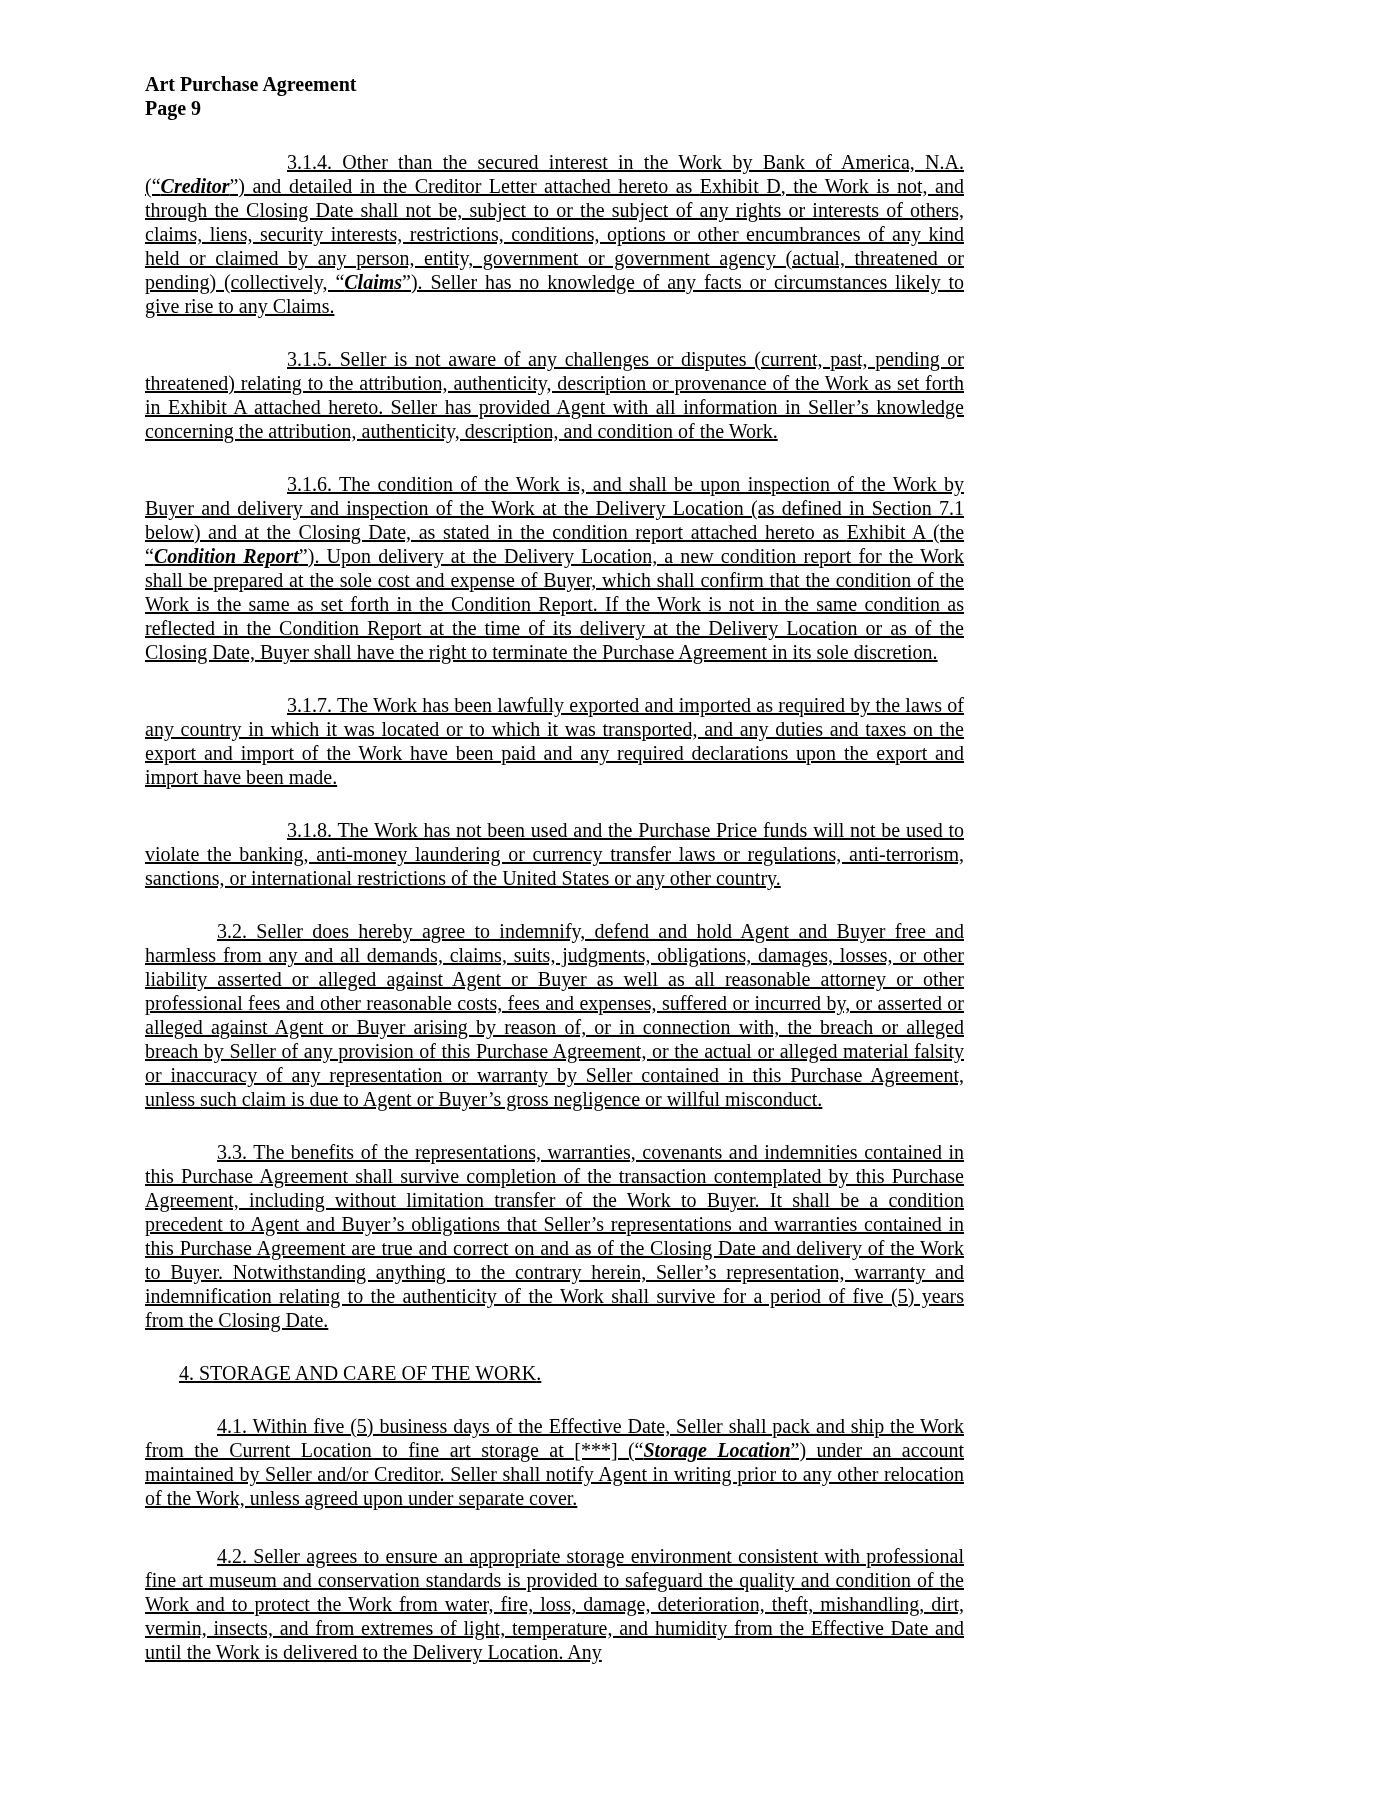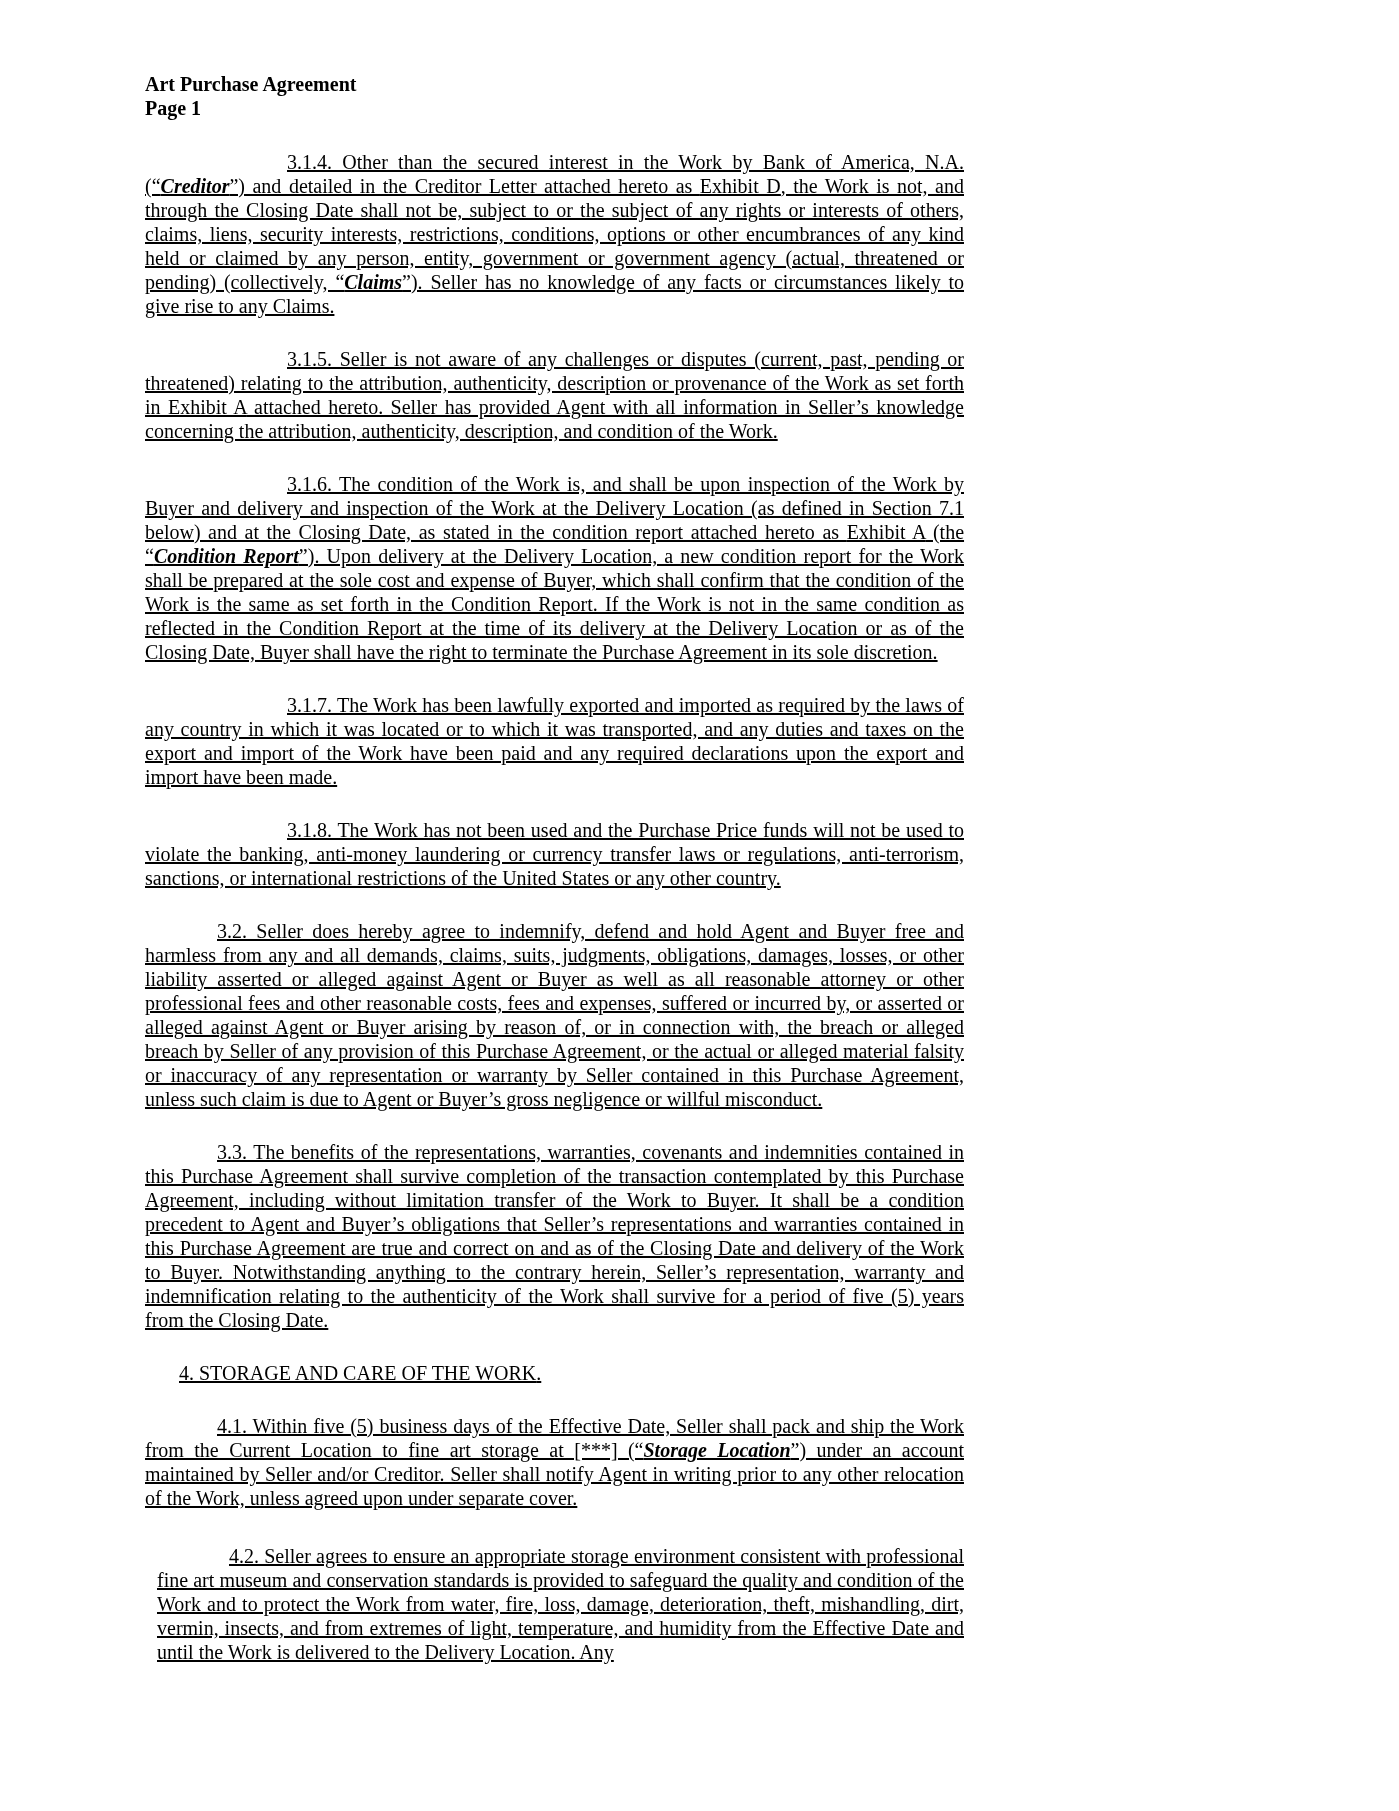--- a/index.html
+++ b/index.html
@@ -27,32 +27,32 @@
     white-space: nowrap;
   }
   .para {
     margin: 0 0 29px 0;
     text-align: justify;
     text-decoration: underline;
   }
   .ind-a { text-indent: 142px; } 
   .ind-b { text-indent: 72px; }  
   .heading { text-indent: 0; margin-left: 34px; }
-  .extra-gap { margin-top: 34px; margin-left: 12px; }
+  .extra-gap { margin-top: 34px; }
   .bi { font-weight: bold; font-style: italic; }
   .u  { text-decoration: underline; }
 </style>
 </head>
 <body>
 
 <div class="page">
 
   <div class="doc-header">
     <div class="doc-title">Art Purchase Agreement</div>
-    <div class="doc-page-label">Page 1</div>
+    <div class="doc-page-label">Page 9</div>
   </div>
 
   <div class="doc-body">
 
     <p class="para ind-a"><span>3.1.4. Other than the secured interest in the Work by Bank of America, N.A. (“</span><span class="bi">Creditor</span><span>”) and detailed in the Creditor Letter attached hereto as </span><span class="u">Exhibit D</span><span>, the Work is not, and through the Closing Date shall not be, subject to or the subject of any rights or interests of others, claims, liens, security interests, restrictions, conditions, options or other encumbrances of any kind held or claimed by any person, entity, government or government agency (actual, threatened or pending) (collectively, “</span><span class="bi">Claims</span><span>”). Seller has no knowledge of any facts or circumstances likely to give rise to any Claims.</span></p>
 
     <p class="para ind-a"><span>3.1.5. Seller is not aware of any challenges or disputes (current, past, pending or threatened) relating to the attribution, authenticity, description or provenance of the Work as set forth in </span><span class="u">Exhibit A</span><span> attached hereto. Seller has provided Agent with all information in Seller’s knowledge concerning the attribution, authenticity, description, and condition of the Work.</span></p>
 
     <p class="para ind-a"><span>3.1.6. The condition of the Work is, and shall be upon inspection of the Work by Buyer and delivery and inspection of the Work at the Delivery Location (as defined in Section 7.1 below) and at the Closing Date, as stated in the condition report attached hereto as </span><span class="u">Exhibit A</span><span> (the “</span><span class="bi">Condition Report</span><span>”).  Upon delivery at the Delivery Location, a new condition report for the Work shall be prepared at the sole cost and expense of Buyer, which shall confirm that the condition of the Work is the same as set forth in the Condition Report. If the Work is not in the same condition as reflected in the Condition Report at the time of its delivery at the Delivery Location or as of the Closing Date, Buyer shall have the right to terminate the Purchase Agreement in its sole discretion.</span></p>
 

